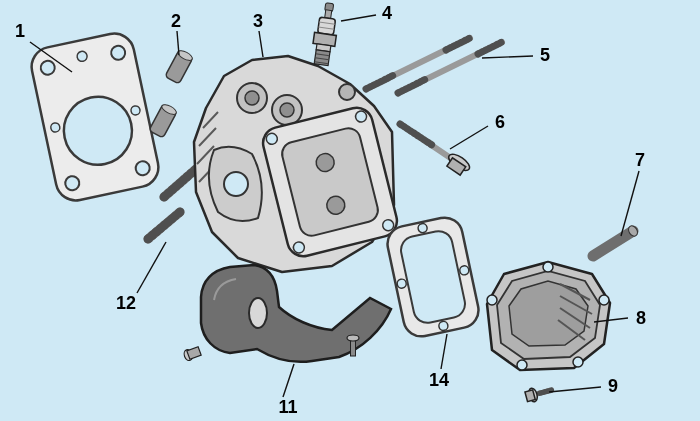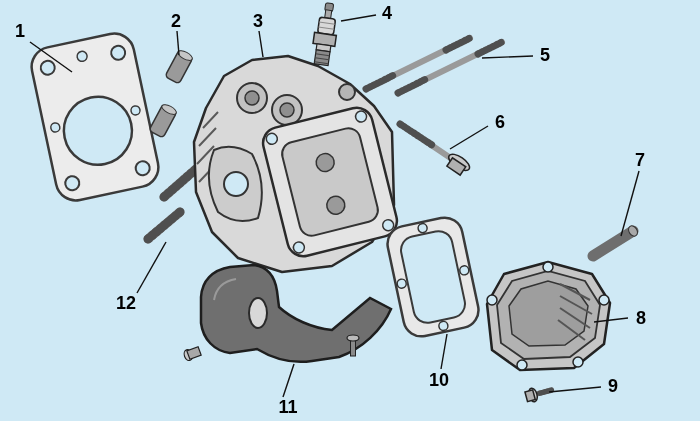--- a/index.html
+++ b/index.html
@@ -178,16 +178,16 @@
 
   <div class="callout" style="left:20px;top:31px">1</div>
   <div class="callout" style="left:176px;top:21px">2</div>
   <div class="callout" style="left:258px;top:21px">3</div>
   <div class="callout" style="left:387px;top:13px">4</div>
   <div class="callout" style="left:545px;top:55px">5</div>
   <div class="callout" style="left:500px;top:122px">6</div>
   <div class="callout" style="left:640px;top:160px">7</div>
   <div class="callout" style="left:641px;top:318px">8</div>
   <div class="callout" style="left:613px;top:386px">9</div>
-  <div class="callout" style="left:439px;top:380px">10</div>
+  <div class="callout" style="left:439px;top:380px">14</div>
   <div class="callout" style="left:288px;top:407px">11</div>
   <div class="callout" style="left:126px;top:303px">12</div>
 </div>
 
 </body></html>

